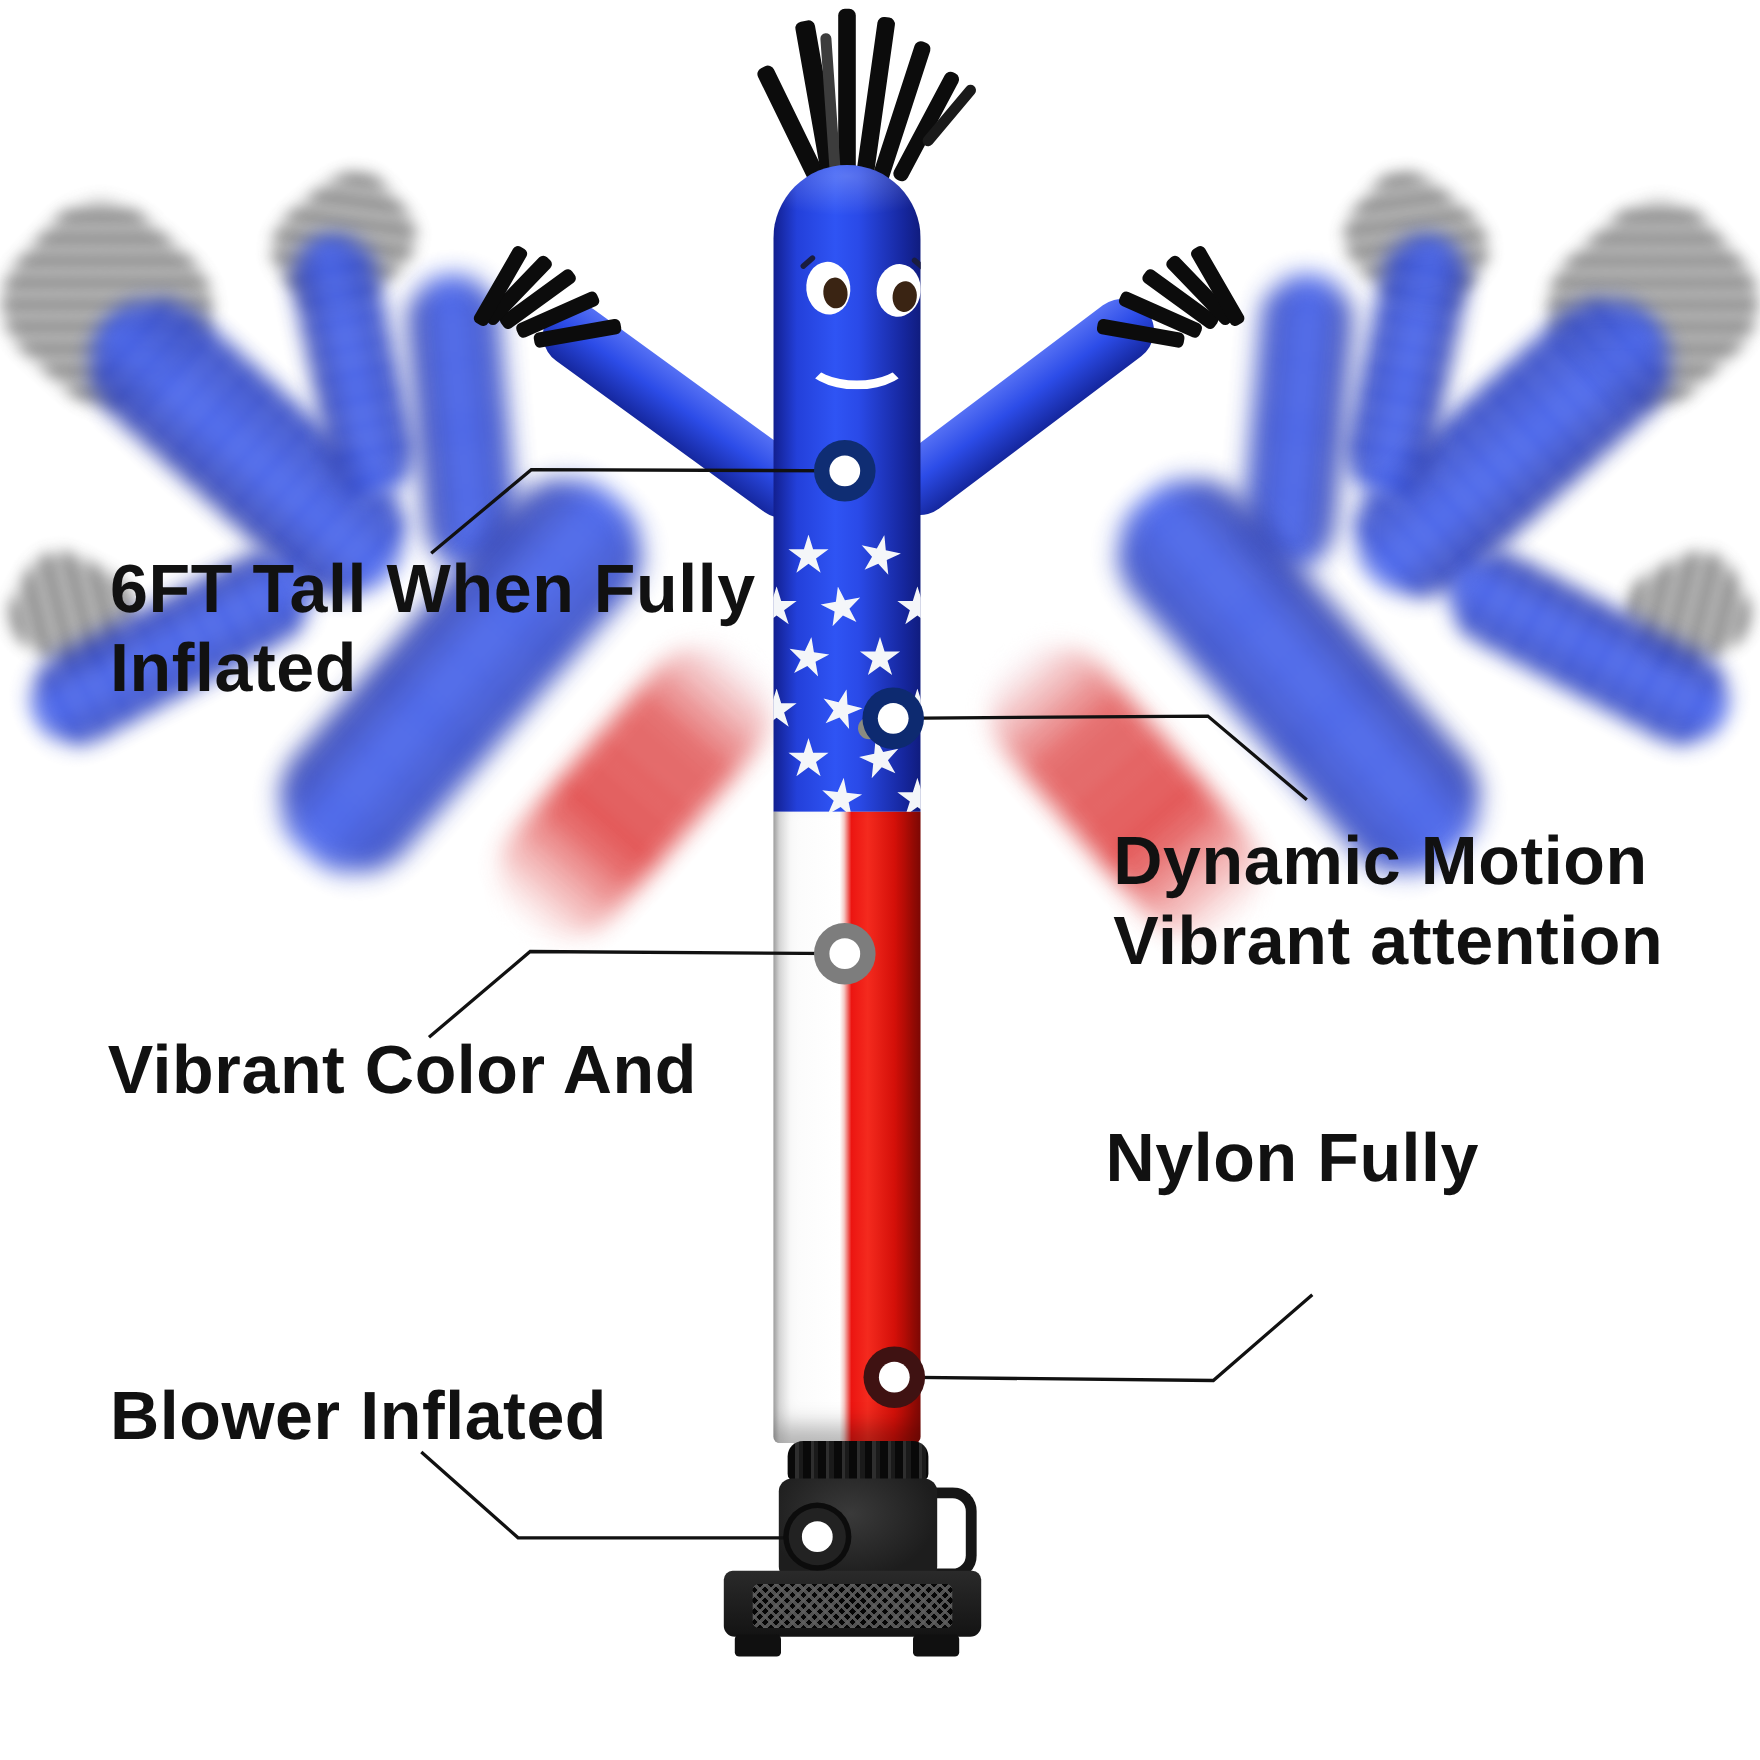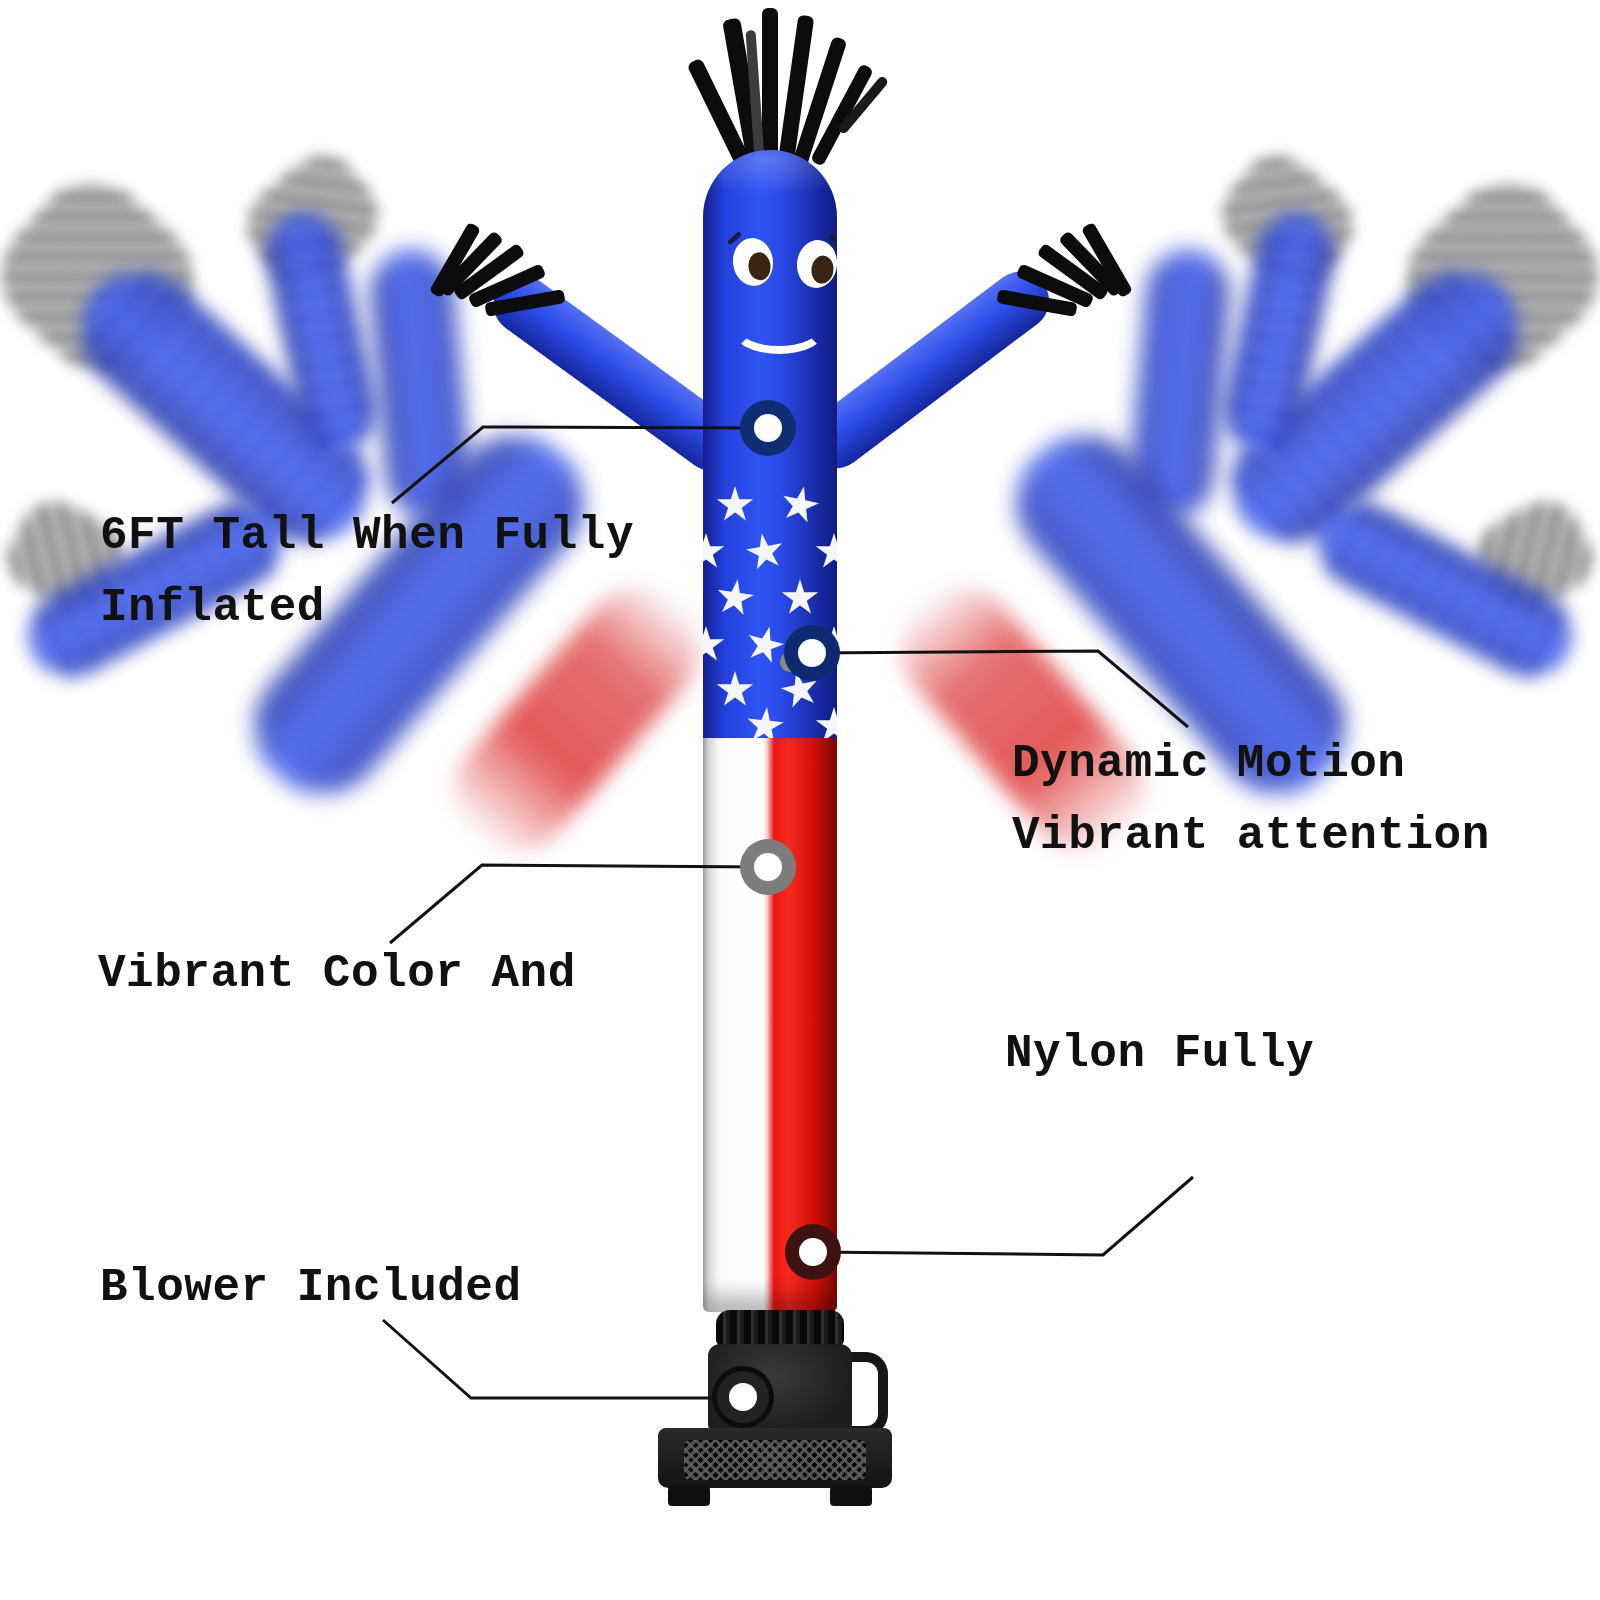--- a/index.html
+++ b/index.html
@@ -63,22 +63,22 @@
     border-radius:0 22px 22px 0;box-sizing:border-box;z-index:4;}
   .blower-base{left:658px;top:1428px;width:234px;height:60px;border-radius:8px 8px 10px 10px;z-index:5;
     background:linear-gradient(180deg,#2a2a2a,#131313);}
   .blower-grille{left:684px;top:1440px;width:182px;height:40px;border-radius:6px;z-index:6;
     background:repeating-linear-gradient(45deg,rgba(95,95,95,.85) 0 3px,transparent 3px 7px),
                repeating-linear-gradient(-45deg,rgba(95,95,95,.85) 0 3px,transparent 3px 7px),#050505;}
   .foot{position:absolute;width:42px;height:20px;background:#101010;border-radius:4px;z-index:5;}
 
   
   .leads{position:absolute;left:0;top:0;z-index:8;}
-  .label{position:absolute;z-index:9;color:#111;font-weight:700;font-size:46px;line-height:72px;
-         letter-spacing:.5px;white-space:nowrap;font-family:Liberation Mono, monospace;}
+  .label{position:absolute;z-index:9;color:#111;font-weight:700;font-size:62px;line-height:72px;
+         letter-spacing:.5px;white-space:nowrap;}
 </style>
 </head>
 <body>
 
 <div class="canvas">
 
   <div class="ghost-col">
     <div class="gpart gtassel gt1"></div>
     <div class="gpart gtassel gt2"></div>
     <div class="gpart gtassel gt3"></div>
@@ -190,27 +190,27 @@
         <circle cx="813" cy="1252" r="14" fill="#fff"></circle>
       <circle cx="743" cy="1397" r="26" fill="#222222"></circle>
         <circle cx="743" cy="1397" r="14" fill="#fff"></circle>
     </g>
   </svg>
 
   <div class="label" style="left:100px;top:500px;">
     <div>6FT Tall When Fully</div>
     <div>Inflated</div>
   </div>
-  <div class="label" style="left:1012px;top:728px;">
+  <div class="label" style="left:1012px;top:748px;">
     <div>Dynamic Motion</div>
     <div>Vibrant attention</div>
   </div>
   <div class="label" style="left:98px;top:938px;">
     <div>Vibrant Color And</div>
   </div>
   <div class="label" style="left:1005px;top:1018px;">
     <div>Nylon Fully</div>
   </div>
   <div class="label" style="left:100px;top:1252px;">
-    <div>Blower Included</div>
+    <div>Blower Inflated</div>
   </div>
 
 </div>
 
 </body></html>

